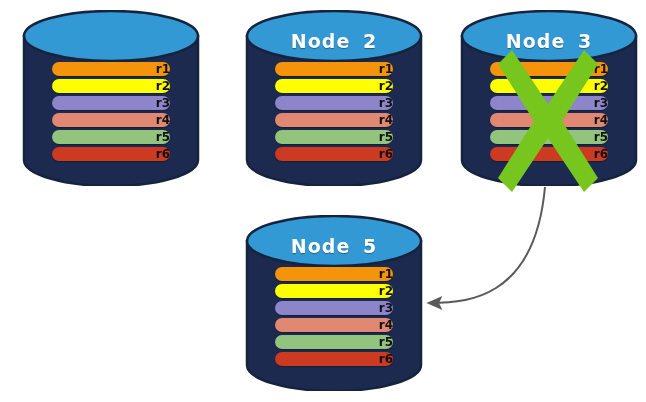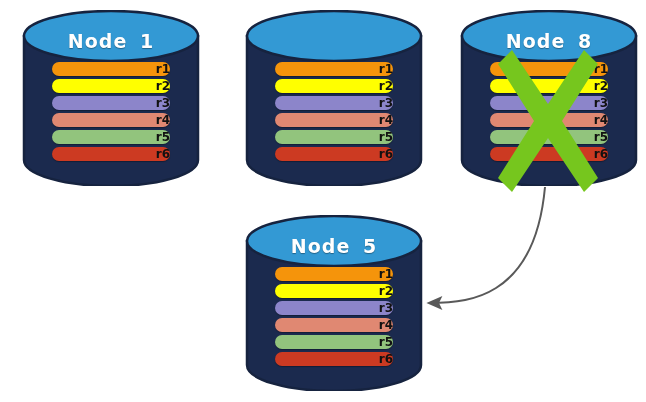--- a/index.html
+++ b/index.html
@@ -84,52 +84,52 @@
 </head>
 <body style="background: rgb(255, 255, 255);">
 
 <div id="canvas">
 
   <div class="node" id="node-1" style="left: 22px; top: 10px;">
     <svg class="node-svg" viewBox="0 0 178 176">
       <path d="M2,26 L2,150 A87,26 0 0 0 176,150 L176,26 Z" fill="#1B2A4E" stroke="#16233F" stroke-width="2.5"></path>
       <ellipse cx="89" cy="26" rx="87" ry="25" fill="#3399D4" stroke="#16233F" stroke-width="2.5"></ellipse>
     </svg>
-    <div class="node-title">Node  1</div>
     <div class="rows">
       <div class="row" style="background: rgb(245, 148, 11);">r1</div>
       <div class="row" style="background: rgb(255, 255, 0);">r2</div>
       <div class="row" style="background: rgb(140, 133, 202);">r3</div>
       <div class="row" style="background: rgb(224, 136, 114);">r4</div>
       <div class="row" style="background: rgb(146, 196, 125);">r5</div>
       <div class="row" style="background: rgb(204, 58, 34);">r6</div>
     </div>
   </div>
 
   <div class="node" id="node-2" style="left: 245px; top: 10px;">
     <svg class="node-svg" viewBox="0 0 178 176">
       <path d="M2,26 L2,150 A87,26 0 0 0 176,150 L176,26 Z" fill="#1B2A4E" stroke="#16233F" stroke-width="2.5"></path>
       <ellipse cx="89" cy="26" rx="87" ry="25" fill="#3399D4" stroke="#16233F" stroke-width="2.5"></ellipse>
     </svg>
+    <div class="node-title">Node  2</div>
     <div class="rows">
       <div class="row" style="background: rgb(245, 148, 11);">r1</div>
       <div class="row" style="background: rgb(255, 255, 0);">r2</div>
       <div class="row" style="background: rgb(140, 133, 202);">r3</div>
       <div class="row" style="background: rgb(224, 136, 114);">r4</div>
       <div class="row" style="background: rgb(146, 196, 125);">r5</div>
       <div class="row" style="background: rgb(204, 58, 34);">r6</div>
     </div>
   </div>
 
   <div class="node" id="node-3" style="left: 460px; top: 10px;">
     <svg class="node-svg" viewBox="0 0 178 176">
       <path d="M2,26 L2,150 A87,26 0 0 0 176,150 L176,26 Z" fill="#1B2A4E" stroke="#16233F" stroke-width="2.5"></path>
       <ellipse cx="89" cy="26" rx="87" ry="25" fill="#3399D4" stroke="#16233F" stroke-width="2.5"></ellipse>
     </svg>
-    <div class="node-title">Node  8</div>
+    <div class="node-title">Node  3</div>
     <div class="rows">
       <div class="row" style="background: rgb(245, 148, 11);">r1</div>
       <div class="row" style="background: rgb(255, 255, 0);">r2</div>
       <div class="row" style="background: rgb(140, 133, 202);">r3</div>
       <div class="row" style="background: rgb(224, 136, 114);">r4</div>
       <div class="row" style="background: rgb(146, 196, 125);">r5</div>
       <div class="row" style="background: rgb(204, 58, 34);">r6</div>
     </div>
   </div>
 

